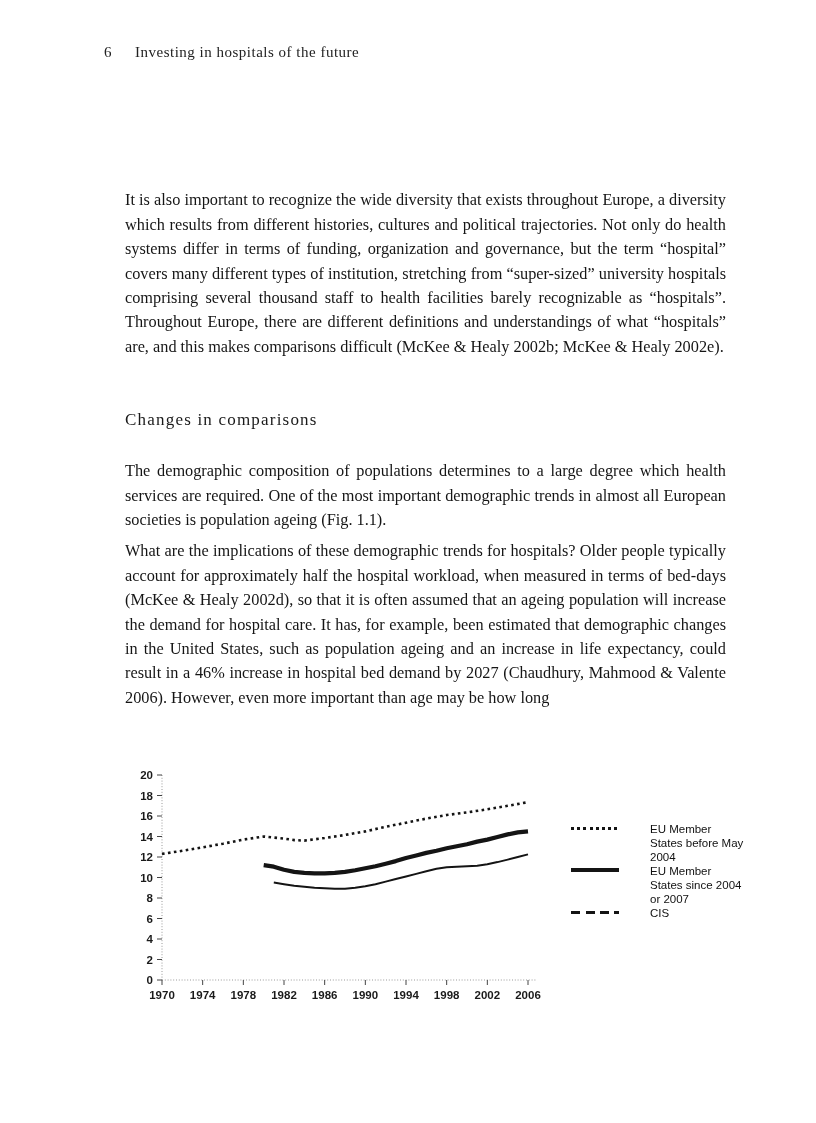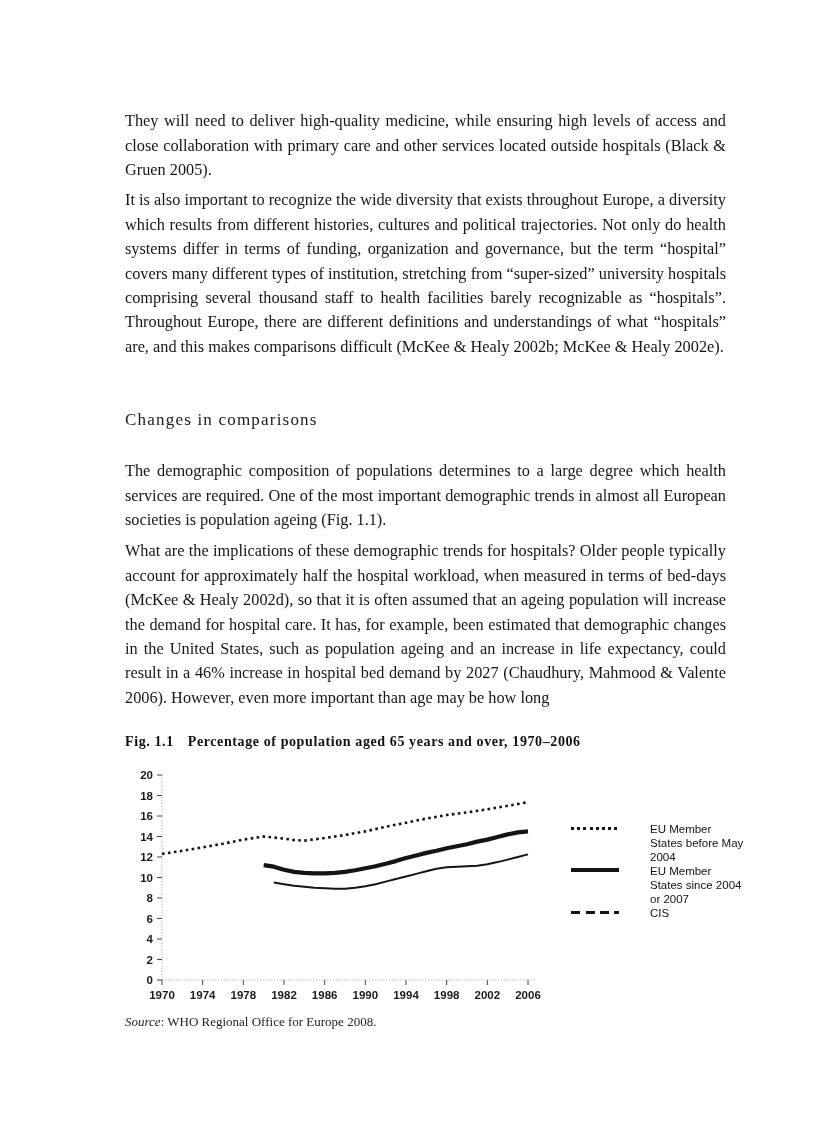--- a/index.html
+++ b/index.html
@@ -34,32 +34,31 @@
   .note-line{position:absolute;left:125px;font-size:13px;color:#222;}
   .src{top:1014px;}
   .nt{top:1037px;}
   .note-line em{font-style:italic;}
 </style>
 </head>
 <body>
 
 <div class="page">
 
+  <div class="runhead">
+    <span>6</span><span class="rh-title">Investing in hospitals of the future</span>
+  </div>
 
-  <p class="para p1">They will need to deliver high-quality medicine, while ensuring high levels of access and close collaboration with primary care and other services located outside hospitals (Black &amp; Gruen 2005).</p>
   <p class="para p2">It is also important to recognize the wide diversity that exists throughout Europe, a diversity which results from different histories, cultures and political trajectories. Not only do health systems differ in terms of funding, organization and governance, but the term “hospital” covers many different types of institution, stretching from “super-sized” university hospitals comprising several thousand staff to health facilities barely recognizable as “hospitals”. Throughout Europe, there are different definitions and understandings of what “hospitals” are, and this makes comparisons difficult (McKee &amp; Healy 2002b; McKee &amp; Healy 2002e).</p>
 
   <div class="sec-head">Changes in comparisons</div>
 
   <p class="para p3">The demographic composition of populations determines to a large degree which health services are required. One of the most important demographic trends in almost all European societies is population ageing (Fig. 1.1).</p>
   <p class="para p4">What are the implications of these demographic trends for hospitals? Older people typically account for approximately half the hospital workload, when measured in terms of bed-days (McKee &amp; Healy 2002d), so that it is often assumed that an ageing population will increase the demand for hospital care. It has, for example, been estimated that demographic changes in the United States, such as population ageing and an increase in life expectancy, could result in a 46% increase in hospital bed demand by 2027 (Chaudhury, Mahmood &amp; Valente 2006). However, even more important than age may be how long</p>
 
-  <div class="fig-caption">
-    <span>Fig. 1.1</span><span class="cap-text">Percentage of population aged 65 years and over, 1970–2006</span>
-  </div>
 
   <div class="figure">
     <svg id="chart-svg" width="645" height="248" viewBox="0 0 645 248">
         <line x1="27" y1="13" x2="27" y2="218" class="axis"></line>
         <line x1="27" y1="218" x2="401" y2="218" class="axis"></line>
         <line x1="22" y1="218" x2="27" y2="218" class="tick"></line>
         <text x="18" y="222" class="ylab">0</text>
         <line x1="22" y1="197.5" x2="27" y2="197.5" class="tick"></line>
         <text x="18" y="201.5" class="ylab">2</text>
         <line x1="22" y1="177" x2="27" y2="177" class="tick"></line>
@@ -113,17 +112,14 @@
           <span class="lg-sample thick"></span>
           <div class="lg-label">EU Member<br>States since 2004<br>or 2007</div>
         </div>
         <div class="lg-item">
           <span class="lg-sample dashed"></span>
           <div class="lg-label">CIS</div>
         </div>
       </div>
   </div>
 
-  <div class="note-line src">
-    <em>Source</em><span>: WHO Regional Office for Europe 2008.</span>
-  </div>
 
 </div>
 
 </body></html>

